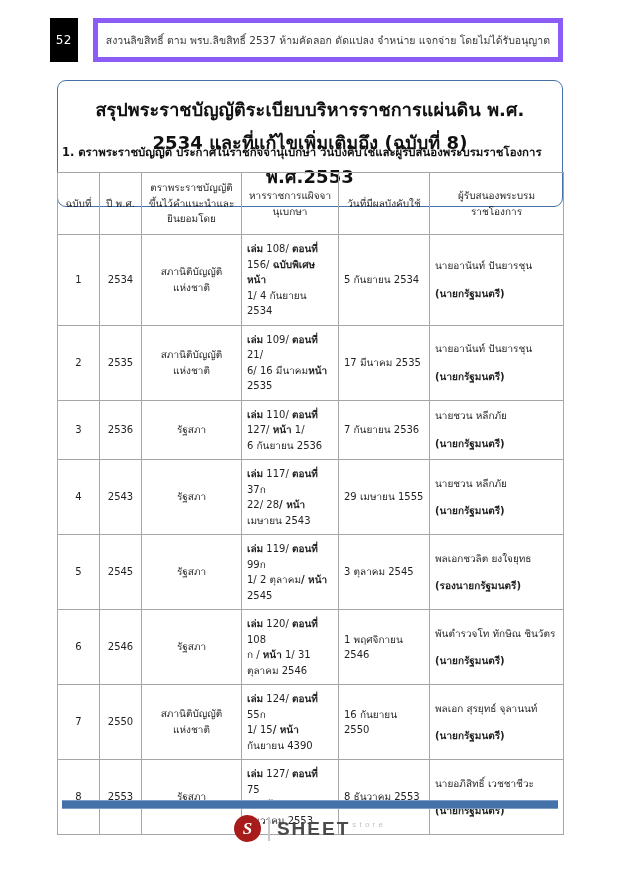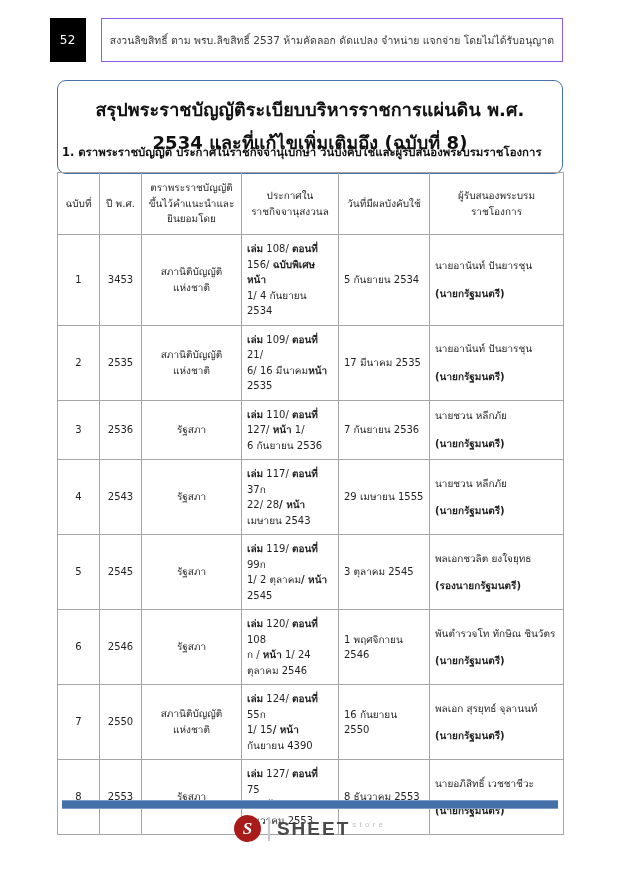--- a/index.html
+++ b/index.html
@@ -41,21 +41,21 @@
     display: flex;
     align-items: center;
     justify-content: center;
     font-size: 12px;
     letter-spacing: .5px;
   }
   .copyright-box {
     margin-left: 15px;
     margin-right: 57px;
     flex: 1;
-    border: 1px solid #8b5cf6;
+    border: 5px solid #8b5cf6;
     background: #ffffff;
     display: flex;
     align-items: center;
     justify-content: center;
     padding: 0 8px;
     box-sizing: border-box;
   }
   .copyright-text {
     font-size: 10.5px;
     color: #3a3a3a;
@@ -236,48 +236,49 @@
 
   <div class="header-row">
     <div class="page-number-box">52</div>
     <div class="copyright-box">
       <div class="copyright-text">สงวนลิขสิทธิ์ ตาม พรบ.ลิขสิทธิ์ 2537 ห้ามคัดลอก ดัดแปลง จำหน่าย แจกจ่าย โดยไม่ได้รับอนุญาต</div>
     </div>
   </div>
 
   <div class="title-box">
     <div class="title-line">สรุปพระราชบัญญัติระเบียบบริหารราชการแผ่นดิน พ.ศ. 2534 และที่แก้ไขเพิ่มเติมถึง (ฉบับที่ 8)</div>
+    <div class="title-line">พ.ศ.2553</div>
   </div>
 
   <div class="section-heading">1. ตราพระราชบัญญัติ ประกาศในราชกิจจานุเบกษา วันบังคับใช้และผู้รับสนองพระบรมราชโองการ</div>
 
   <div class="table-wrap">
     <table class="law-table">
       <colgroup>
         <col class="c-no">
           <col class="c-year">
           <col class="c-org">
         <col class="c-gaz">
           <col class="c-eff">
           <col class="c-sign">
       </colgroup>
       <thead>
         <tr>
           <th>ฉบับที่</th>
           <th>ปี พ.ศ.</th>
           <th>ตราพระราชบัญญัติ ขึ้นไว้คำแนะนำและยินยอมโดย</th>
-          <th>ประกาศในราชกิจจานุสงวนล</th>
+          <th>หารราชการแผิจจานุเบกษา</th>
           <th>วันที่มีผลบังคับใช้</th>
           <th>ผู้รับสนองพระบรมราชโองการ</th>
         </tr>
       </thead>
       <tbody id="law-table-body">
           <tr>
             <td class="cell-no">1</td>
-            <td class="cell-year">3453</td>
+            <td class="cell-year">2534</td>
             <td class="cell-org">
               <span class="org-text">สภานิติบัญญัติ</span>
               <span class="org-text">แห่งชาติ</span>
             </td>
             <td class="cell-gaz">
               <span class="gaz-line"><span class="b">เล่ม</span><span> 108/ </span><span class="b">ตอนที่</span></span>
               <span class="gaz-line"><span>156/ </span><span class="b">ฉบับพิเศษ หน้า</span></span>
               <span class="gaz-line">1/ 4 กันยายน 2534</span>
             </td>
             <td class="cell-eff">5 กันยายน 2534</td>
@@ -356,21 +357,21 @@
             </td>
           </tr>
           <tr>
             <td class="cell-no">6</td>
             <td class="cell-year">2546</td>
             <td class="cell-org">
               <span class="org-text">รัฐสภา</span>
             </td>
             <td class="cell-gaz">
               <span class="gaz-line"><span class="b">เล่ม</span><span> 120/ </span><span class="b">ตอนที่</span><span> 108</span></span>
-              <span class="gaz-line"><span>ก / </span><span class="b">หน้า</span><span> 1/ 24</span></span>
+              <span class="gaz-line"><span>ก / </span><span class="b">หน้า</span><span> 1/ 31</span></span>
               <span class="gaz-line">ตุลาคม 2546</span>
             </td>
             <td class="cell-eff">1 พฤศจิกายน 2546</td>
             <td class="cell-sign">
               <span class="sign-name">พันตำรวจโท ทักษิณ ชินวัตร</span>
               <span class="sign-role">(นายกรัฐมนตรี)</span>
             </td>
           </tr>
           <tr>
             <td class="cell-no">7</td>

